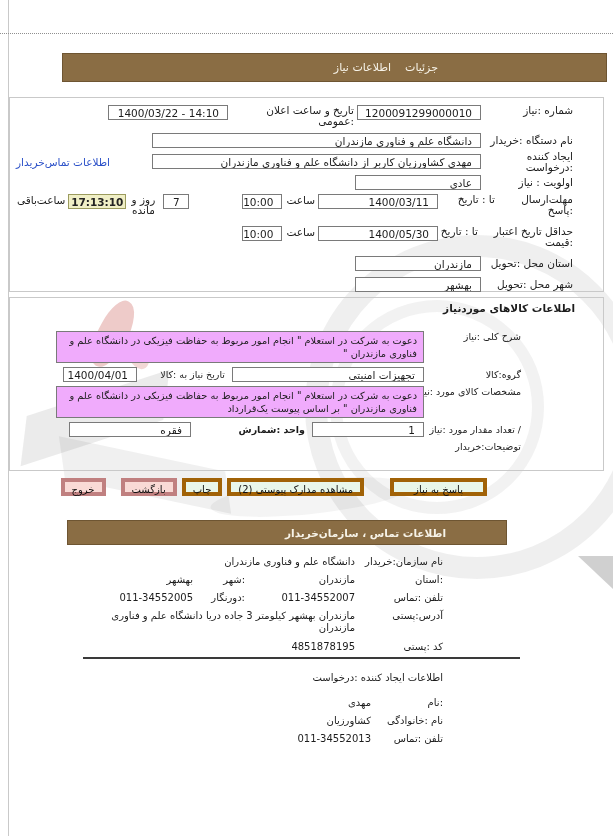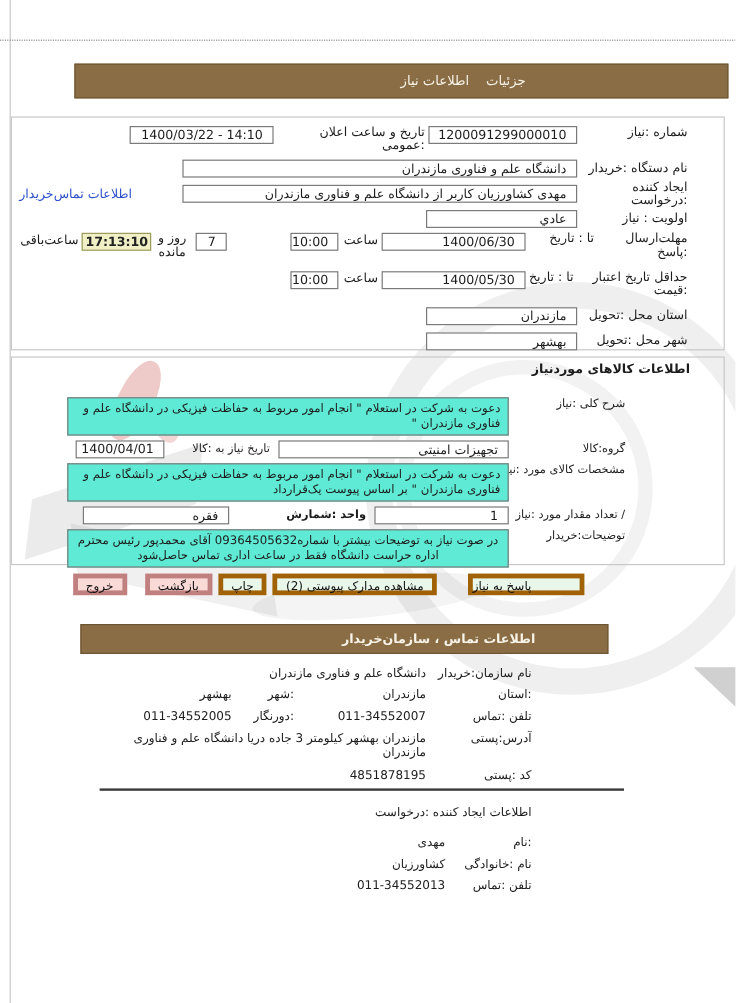--- a/index.html
+++ b/index.html
@@ -44,29 +44,29 @@
   .remain{display:flex;align-items:flex-start;margin-right:50px;}
   .stack{display:flex;flex-direction:column;width:34px;flex:none;line-height:11px;text-align:center;}
   .ybox{flex:none;width:58px;height:15px;line-height:15px;border:1px solid #9b9b5e;background:#f0efc6;
         text-align:center;font-weight:bold;color:#222;margin-left:3px;box-sizing:border-box;padding:0 2px;}
   .link{color:#2b50c8;cursor:pointer;margin-right:auto;white-space:nowrap;text-align:center;}
 
   .p2title{font-weight:bold;margin-bottom:17px;font-size:10.5px;}
   .p2row{display:flex;align-items:center;margin-right:54px;margin-bottom:4px;}
   .p2lbl{flex:none;width:97px;white-space:nowrap;font-size:9.5px;line-height:11px;}
   .p2lbl2{flex:none;width:88px;white-space:nowrap;font-size:9.5px;margin-right:4px;}
-  .bigbox{flex:none;width:368px;border:1px solid #7a7a7a;background:#5eead4;box-sizing:border-box;
+  .bigbox{flex:none;width:368px;border:1px solid #7a7a7a;background:#f0abfc;box-sizing:border-box;
           padding:2px 6px;font-size:9.8px;line-height:13px;text-align:right;margin-left:3px;min-height:32px;}
   .bigbox.center{text-align:center;}
   .fb192{width:192px;} .fb74{width:74px;} .fb112{width:112px;} .fb122{width:122px;margin-right:42px;}
 
   .btnrow{top:478px;right:126px;left:20px;display:flex;gap:5px;align-items:center;}
   .btn{height:18px;line-height:16px;border:4px solid #a16207;background:#e9f7ea;color:#111;
        font-size:10px;padding:0 7px;box-sizing:border-box;cursor:pointer;white-space:nowrap;font-family:"DejaVu Sans",sans-serif;}
-  .btn.wide{width:97px;text-align:left;padding:0;}
+  .btn.wide{width:97px;text-align:center;padding:0;}
   .btn.gap{margin-right:21px;}
   .btn.pink{background:#f9dad6;border-color:#c08080;}
   .btn.gap2{margin-right:10px;}
 
   .contact{top:556px;right:170px;left:16px;font-size:10px;}
   .crow{display:flex;align-items:flex-start;margin-bottom:7px;}
   .cl{flex:none;width:88px;white-space:nowrap;}
   .cv{flex:none;width:108px;text-align:right;}
   .cl2{flex:none;width:52px;white-space:nowrap;margin-right:2px;}
   .cv2{flex:none;width:75px;text-align:right;}
@@ -120,21 +120,21 @@
     </div>
     <div class="row" style="height:19px;">
       <div class="lbl w92">اولویت : نیاز</div>
       <div class="fbox fb126"><span>عادي</span></div>
     </div>
     <div class="row" style="align-items:flex-start;height:30px;">
       <div class="lblgrp">
         <div class="lblA78">مهلت‌ارسال :پاسخ</div>
         <div class="lblB">تا : تاریخ</div>
       </div>
-      <div class="fbox fb106"><span class="num">1400/06/30</span></div>
+      <div class="fbox fb106"><span class="num">1400/03/11</span></div>
       <div class="hourlbl">ساعت</div>
       <div class="fbox fb40"><span class="num">10:00</span></div>
       <div class="remain">
         <div class="fbox fb26"><span class="num">7</span></div>
         <div class="stack">
           <span>روز و</span>
           <span>مانده</span>
         </div>
         <div class="ybox"><span class="num">17:13:10</span></div>
         <div>ساعت‌باقی</div>
@@ -176,21 +176,20 @@
       <div class="bigbox">دعوت به شرکت در استعلام " انجام امور مربوط به حفاظت فیزیکی در دانشگاه علم و فناوری مازندران " بر اساس پیوست یک‌قرارداد</div>
     </div>
     <div class="p2row">
       <div class="p2lbl">/ تعداد مقدار مورد :نیاز</div>
       <div class="fbox fb112"><span class="num">1</span></div>
       <div class="p2lbl2" style="width:72px;font-weight:bold;">واحد :شمارش</div>
       <div class="fbox fb122"><span>فقره</span></div>
     </div>
     <div class="p2row" style="align-items:flex-start;">
       <div class="p2lbl">توضیحات:خریدار</div>
-      <div class="bigbox center">در صوت نیاز به توضیحات بیشتر با شماره09364505632 آقای محمدپور رئیس محترم اداره حراست دانشگاه فقط در ساعت اداری تماس حاصل‌شود</div>
     </div>
   </div>
 
   <div class="layer btnrow">
     <button class="btn wide">پاسخ به نیاز</button>
     <button class="btn gap">مشاهده مدارک پیوستی (2)</button>
     <button class="btn">چاپ</button>
     <button class="btn pink">بازگشت</button>
     <button class="btn pink gap2">خروج</button>
   </div>

